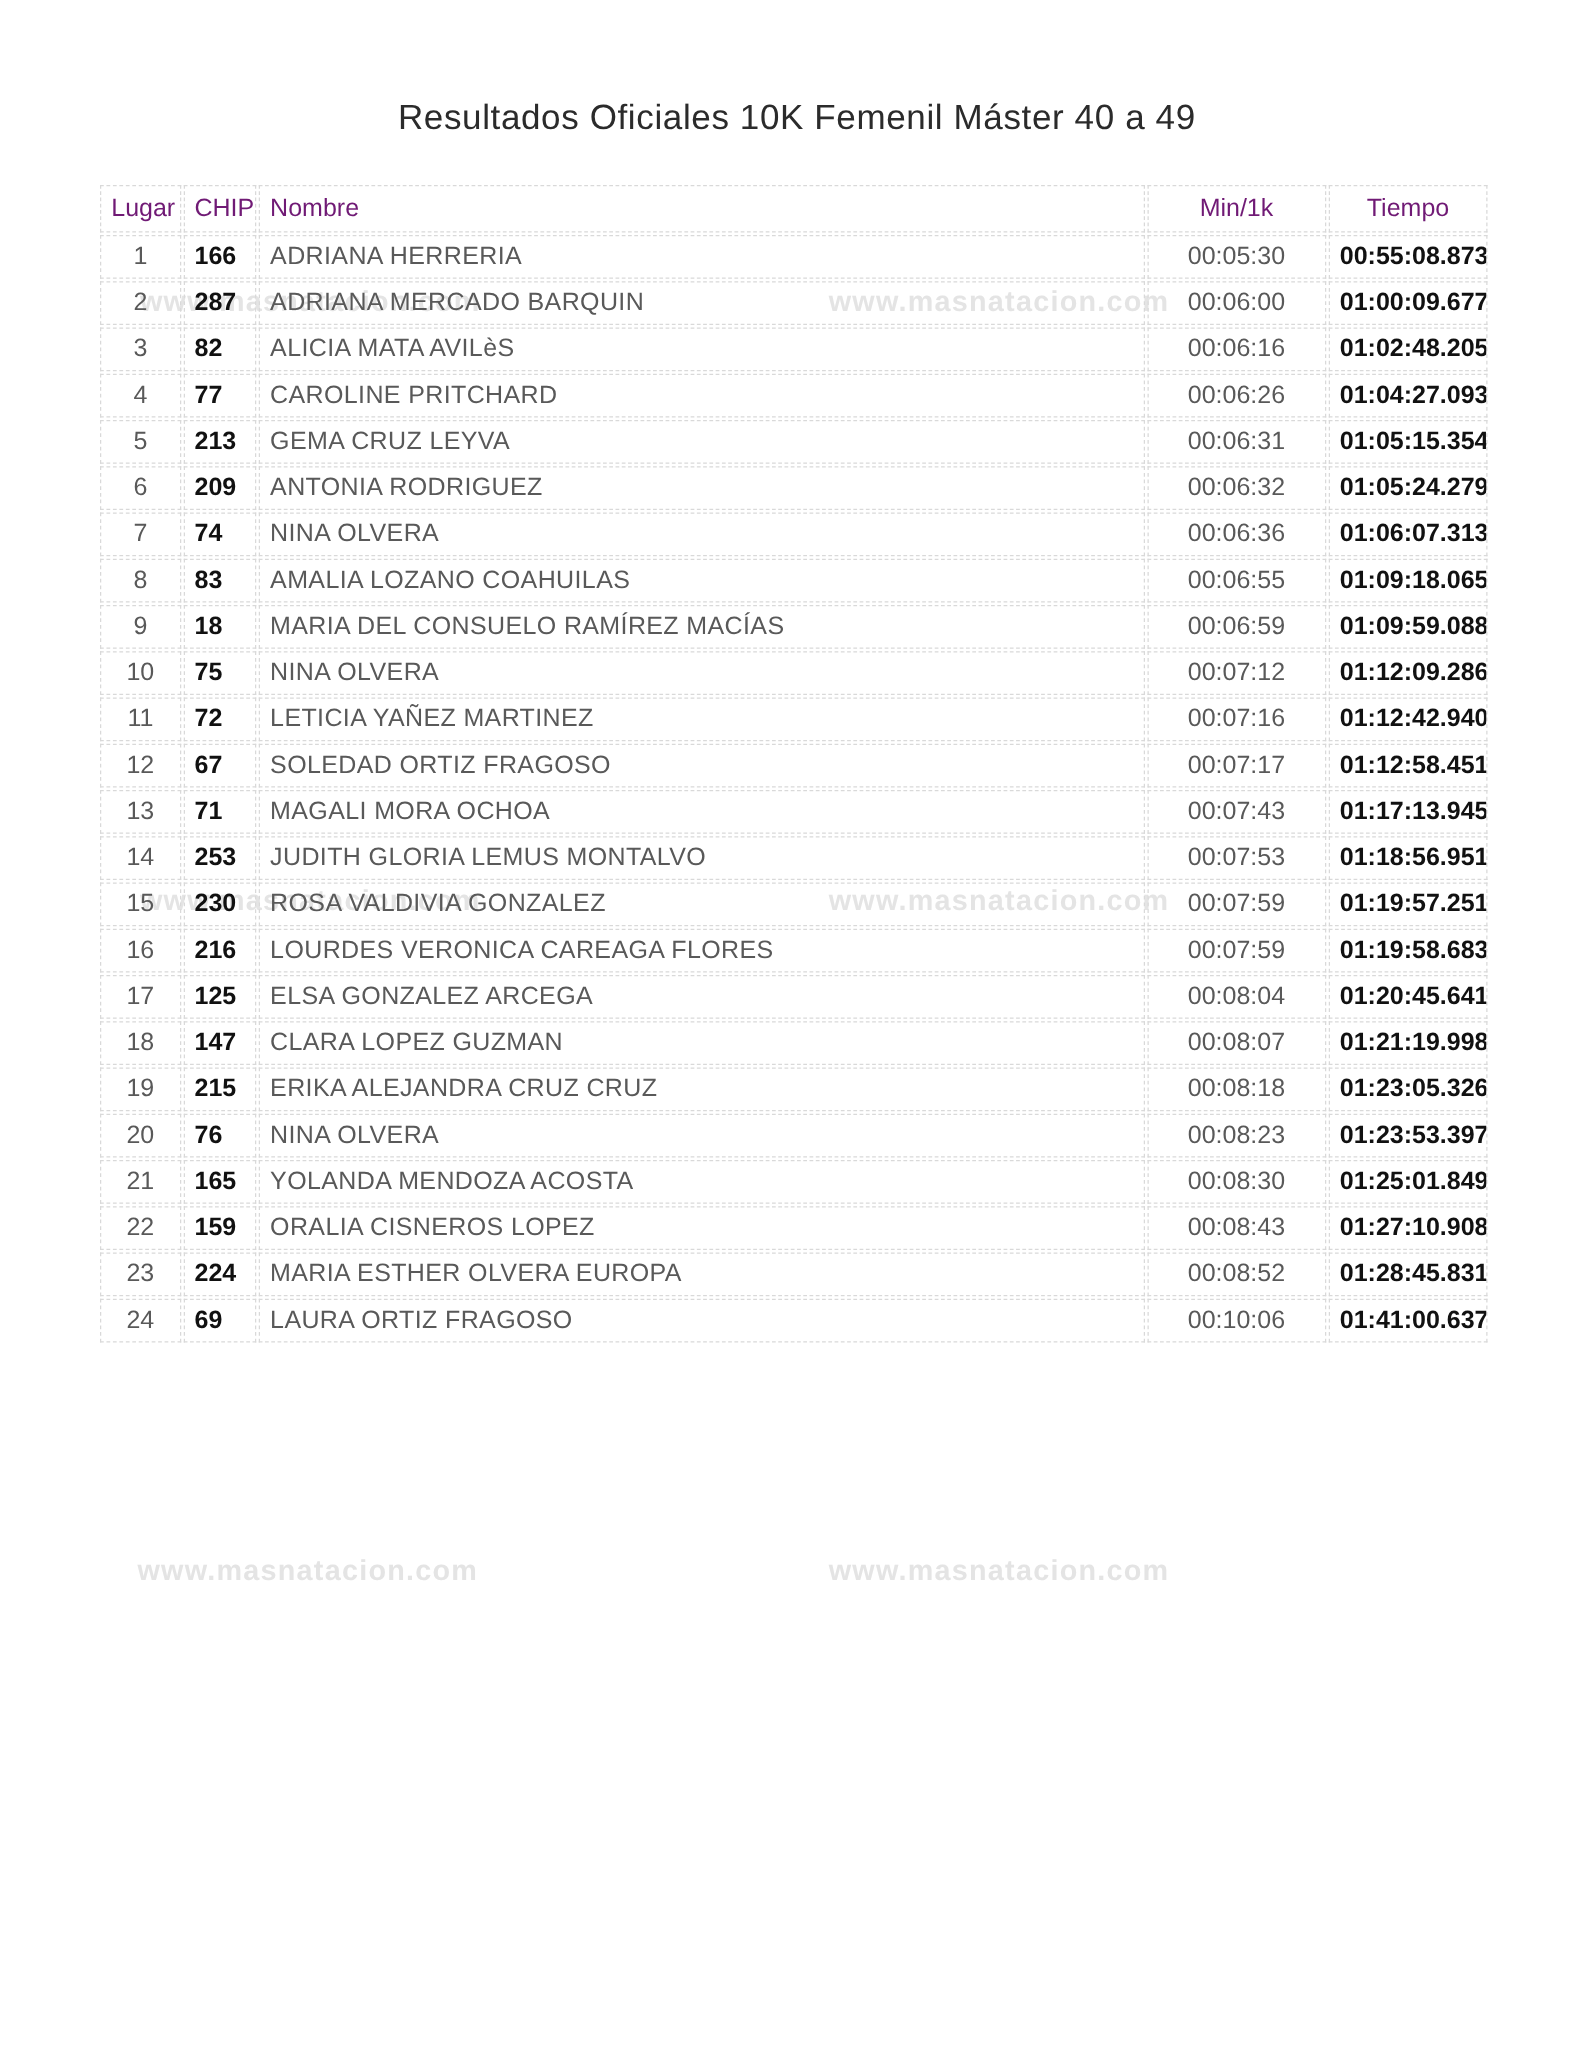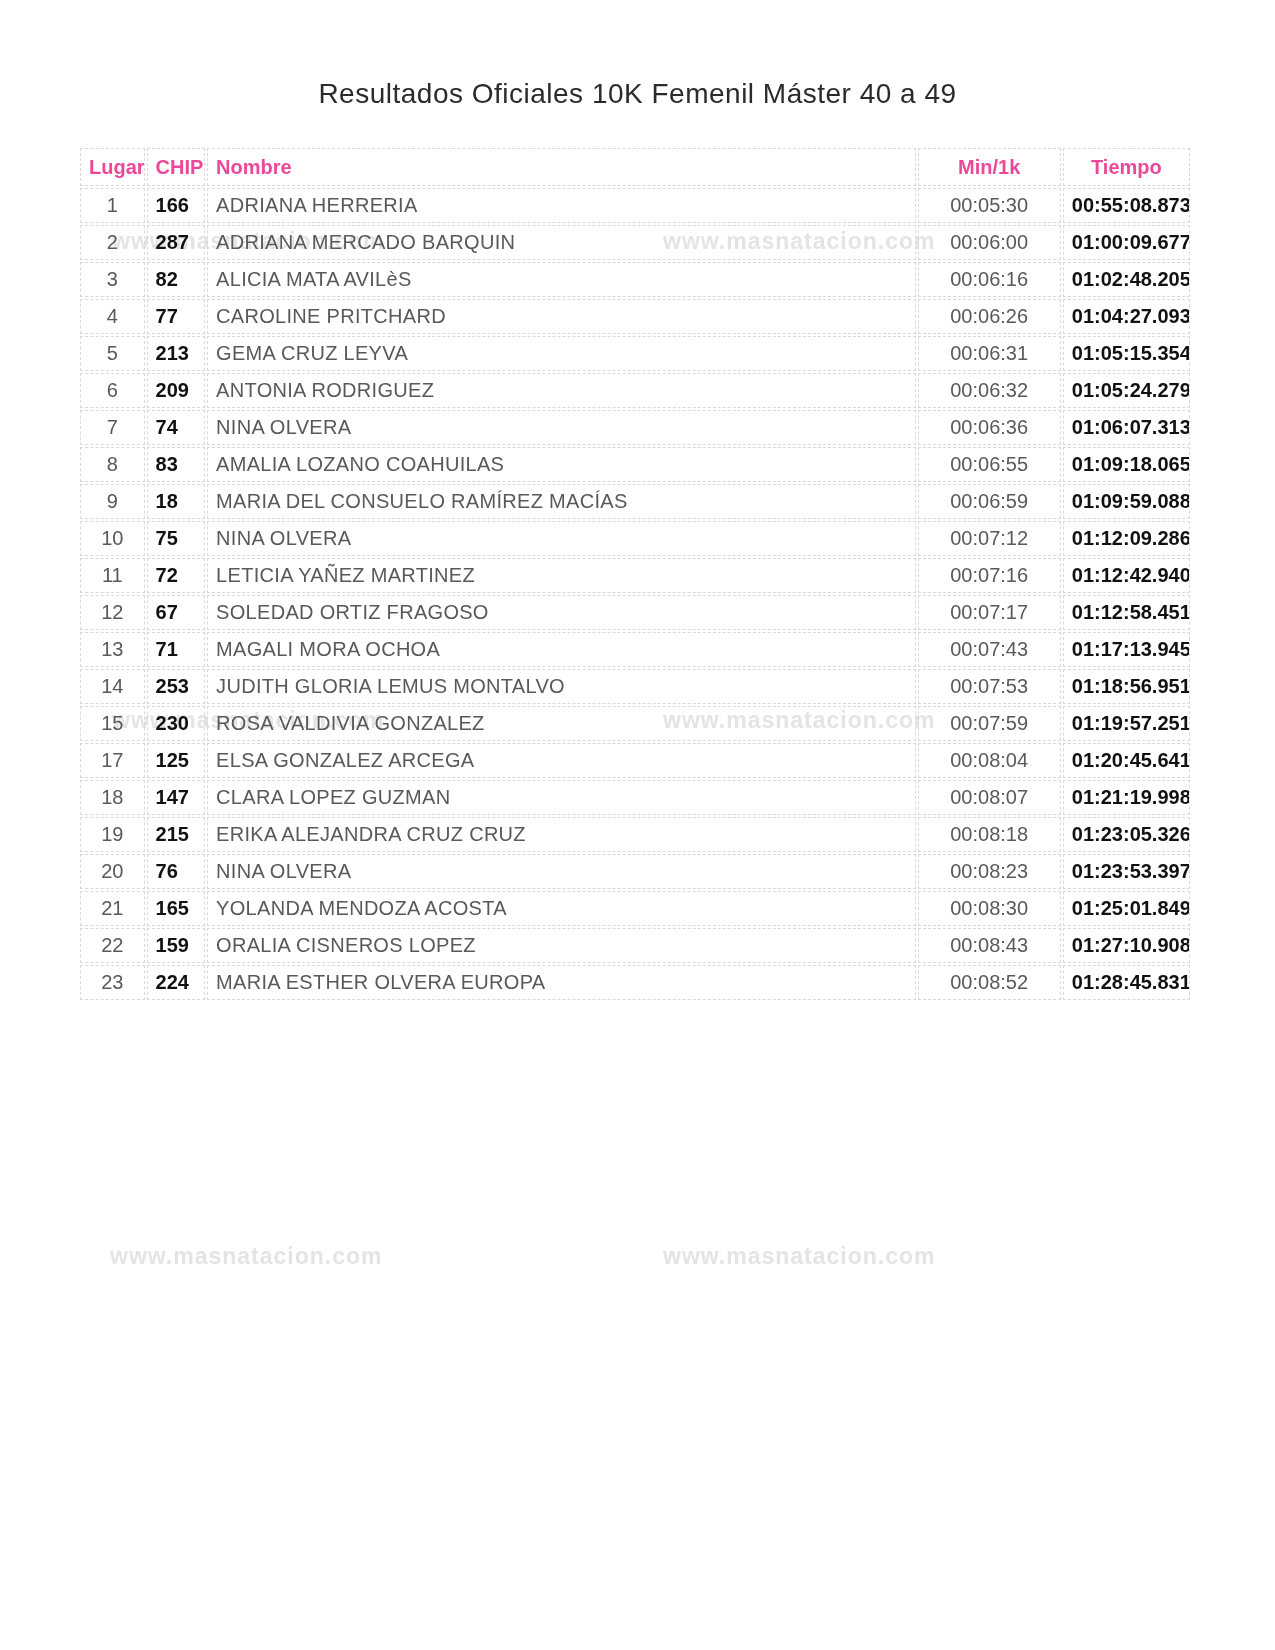--- a/index.html
+++ b/index.html
@@ -35,21 +35,21 @@
   .results-table th, .results-table td {
     border:1px dashed #d9d9d9;
     background:transparent;
     font-size:20px;
     padding:0 8px;
     box-sizing:border-box;
     vertical-align:middle;
     overflow:hidden;
     white-space:nowrap;
   }
-  .results-table th { height:38px; font-weight:bold; color:#ec4899; text-align:left; }
+  .results-table th { height:38px; font-weight:normal; color:#701a75; text-align:left; }
   .results-table th.h-center { text-align:center;margin-top:20px; }
   .results-table td { height:35px; }
   td.c-lugar  { text-align:center; color:#595959; font-weight:300; }
   td.c-chip   { text-align:left; color:#111111; font-weight:bold; }
   td.c-nombre { text-align:left;   color:#595959; font-weight:300; letter-spacing:0.3px; }
   td.c-min1k  { text-align:center; color:#595959; font-weight:300; }
   td.c-tiempo { text-align:center; color:#111111; font-weight:bold; }
   .wm {
     position:absolute;
     font-weight:bold;
@@ -212,20 +212,27 @@
   </tr>
 
   <tr>
     <td class="c-lugar">15</td>
     <td class="c-chip">230</td>
     <td class="c-nombre">ROSA VALDIVIA GONZALEZ</td>
     <td class="c-min1k">00:07:59</td>
     <td class="c-tiempo">01:19:57.251</td>
   </tr>
 
+  <tr>
+    <td class="c-lugar">16</td>
+    <td class="c-chip">216</td>
+    <td class="c-nombre">LOURDES VERONICA CAREAGA FLORES</td>
+    <td class="c-min1k">00:07:59</td>
+    <td class="c-tiempo">01:19:58.683</td>
+  </tr>
 
   <tr>
     <td class="c-lugar">17</td>
     <td class="c-chip">125</td>
     <td class="c-nombre">ELSA GONZALEZ ARCEGA</td>
     <td class="c-min1k">00:08:04</td>
     <td class="c-tiempo">01:20:45.641</td>
   </tr>
 
   <tr>
@@ -269,16 +276,23 @@
   </tr>
 
   <tr>
     <td class="c-lugar">23</td>
     <td class="c-chip">224</td>
     <td class="c-nombre">MARIA ESTHER OLVERA EUROPA</td>
     <td class="c-min1k">00:08:52</td>
     <td class="c-tiempo">01:28:45.831</td>
   </tr>
 
+  <tr>
+    <td class="c-lugar">24</td>
+    <td class="c-chip">69</td>
+    <td class="c-nombre">LAURA ORTIZ FRAGOSO</td>
+    <td class="c-min1k">00:10:06</td>
+    <td class="c-tiempo">01:41:00.637</td>
+  </tr>
 </tbody>
   </table>
 
 </div>
 
 </body></html>

